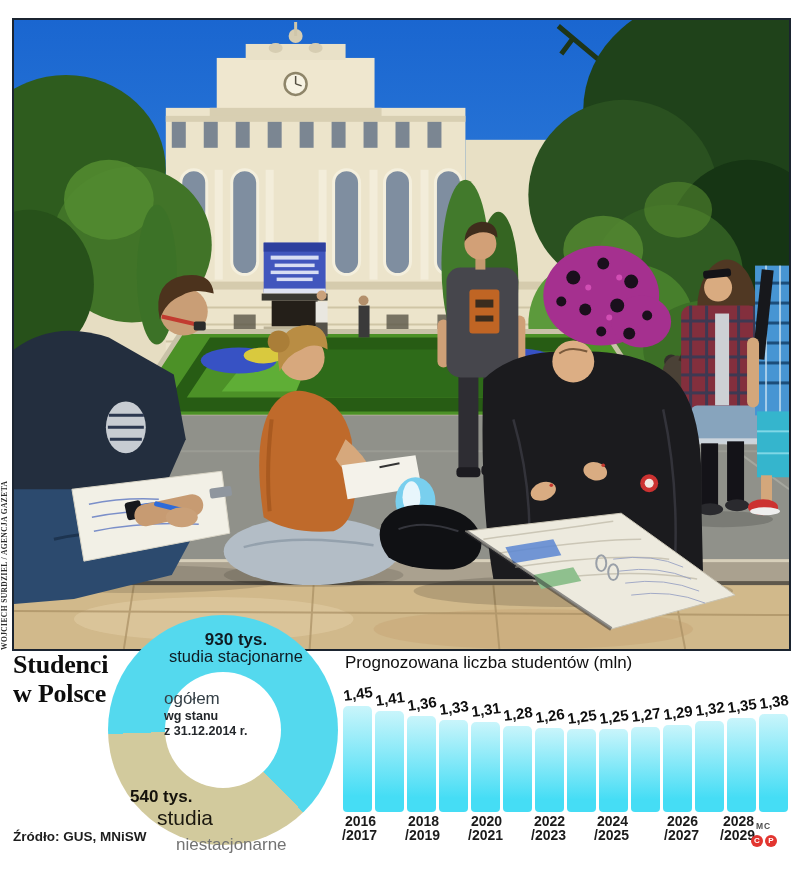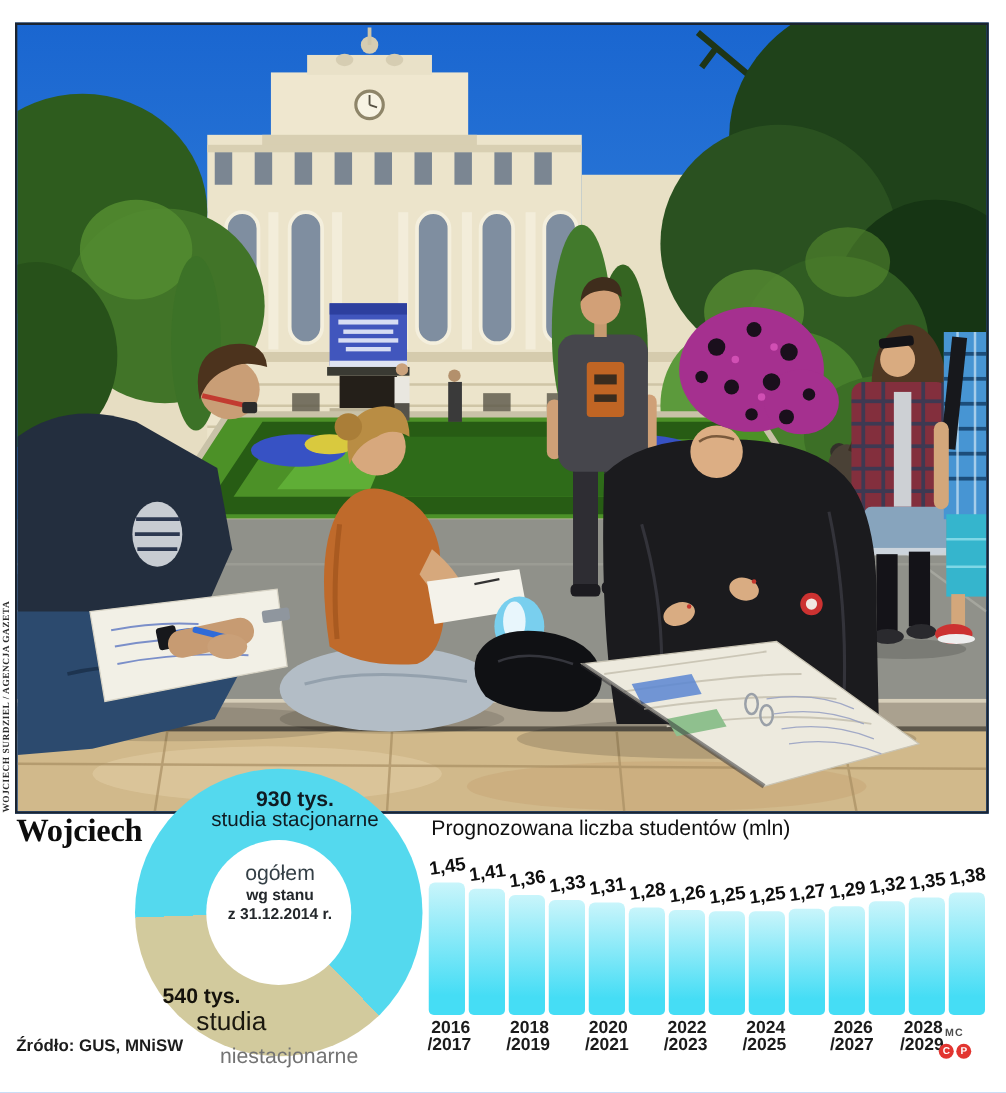--- a/index.html
+++ b/index.html
@@ -26,21 +26,21 @@
   
   .donut{position:absolute;left:108px;top:615px;width:230px;height:230px;
     border-radius:50%;z-index:2;}
   .donut-hole{position:absolute;left:57px;top:57px;width:116px;height:116px;
     border-radius:50%;background:#fff;}
   .lab-930{position:absolute;left:158px;top:631px;width:156px;text-align:center;
     z-index:3;color:#0f1b22;line-height:17px;}
   .lab-930 .v{font-weight:bold;font-size:17px;}
   .lab-930 .n{font-size:16.5px;}
   .donut-center-text{position:absolute;left:164px;top:689px;width:120px;
-    text-align:center;z-index:3;}
+    text-align:left;z-index:3;}
   .dc-ogolem{font-size:17px;color:#343f46;}
   .dc-valrow{margin-top:0px;white-space:nowrap;}
   .dc-val{font-size:43px;line-height:42px;font-weight:bold;letter-spacing:-1.5px;}
   .dc-unit{font-size:16px;font-weight:bold;margin-left:3px;}
   .dc-note{font-size:12.5px;font-weight:bold;color:#23272b;line-height:14.5px;}
   .lab-540-1{position:absolute;left:130px;top:787px;z-index:3;
     font-weight:bold;font-size:17px;color:#15120b;}
   .lab-540-2{position:absolute;left:157px;top:806px;z-index:3;
     font-size:21px;color:#1b180f;}
   .lab-540-3{position:absolute;left:176px;top:835px;z-index:3;
@@ -359,21 +359,22 @@
         <circle cx="590" cy="446" r="1.8" fill="#c5372e"></circle>
     <circle cx="636" cy="464" r="9" fill="#cc3231"></circle>
     <circle cx="636" cy="464" r="4.5" fill="#f1e9e2"></circle>
   </g>
 </svg>
 </div>
 
 <div class="credit-vertical">Wojciech Surdziel / Agencja Gazeta</div>
 
 <div class="headline">
-  <div>Wojciech</div>
+  <div>Studenci</div>
+  <div>w Polsce</div>
 </div>
 <div class="source">Źródło: GUS, MNiSW</div>
 
 <div class="donut" style="background: conic-gradient(rgb(84, 217, 238) 0deg, rgb(84, 217, 238) 135.755deg, rgb(210, 202, 157) 135.755deg, rgb(210, 202, 157) 268deg, rgb(84, 217, 238) 268deg, rgb(84, 217, 238) 360deg);">
   <div class="donut-hole"></div>
 </div>
 <div class="lab-930">
   <div class="v">930 tys.</div>
   <div class="n">studia stacjonarne</div>
 </div>

